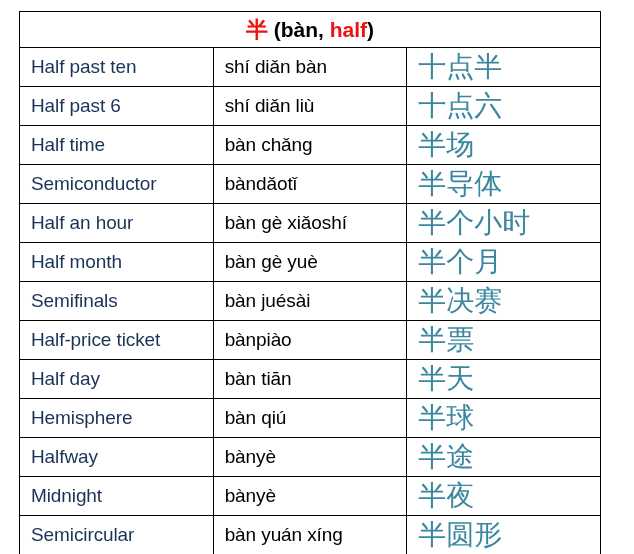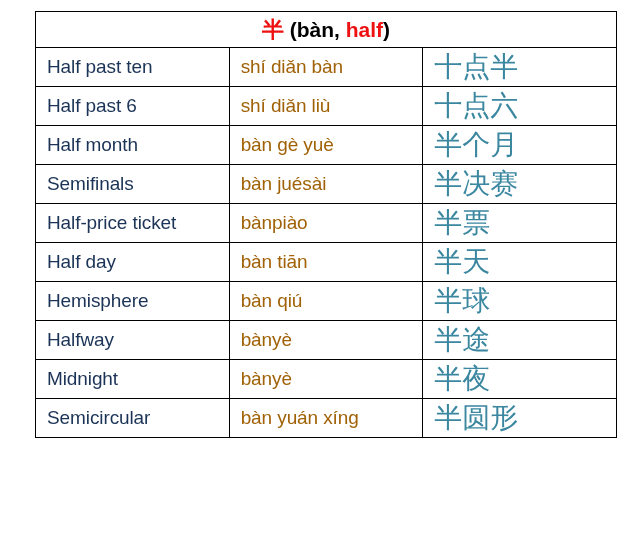--- a/index.html
+++ b/index.html
@@ -14,21 +14,21 @@
     overflow: hidden;
   }
   .page {
     position: relative;
     width: 634px;
     height: 554px;
     background: #ffffff;
   }
   .vocab-table {
     position: absolute;
-    left: 35px;
+    left: 19px;
     top: 11px;
     width: 582px;
     border-collapse: collapse;
     table-layout: fixed;
     background: #ffffff;
   }
   .vocab-table td,
   .vocab-table th {
     border: 1px solid #000000;
     padding: 0 0 0 11px;
@@ -71,21 +71,21 @@
   .col-hanzi {
     width: 186px;
   }
   .english-text {
     color: #1b3356;
     font-size: 19px;
     letter-spacing: -0.1px;
     white-space: nowrap;
   }
   .pinyin-text {
-    color: #a16207;
+    color: #000000;
     font-size: 19px;
     letter-spacing: -0.1px;
     white-space: nowrap;
   }
   .hanzi-text {
     color: #3b87a0;
     font-size: 28px;
     white-space: nowrap;
   }
 </style>
@@ -104,20 +104,35 @@
     <tbody>
       <tr>
         <td class="row-cell col-english"><span class="english-text">Half past ten</span></td>
         <td class="row-cell col-pinyin"><span class="pinyin-text">shí diǎn bàn</span></td>
         <td class="row-cell col-hanzi"><span class="hanzi-text">十点半</span></td>
       </tr>
       <tr>
         <td class="row-cell col-english"><span class="english-text">Half past 6</span></td>
         <td class="row-cell col-pinyin"><span class="pinyin-text">shí diǎn liù</span></td>
         <td class="row-cell col-hanzi"><span class="hanzi-text">十点六</span></td>
+      </tr>
+      <tr>
+        <td class="row-cell col-english"><span class="english-text">Half time</span></td>
+        <td class="row-cell col-pinyin"><span class="pinyin-text">bàn chǎng</span></td>
+        <td class="row-cell col-hanzi"><span class="hanzi-text">半场</span></td>
+      </tr>
+      <tr>
+        <td class="row-cell col-english"><span class="english-text">Semiconductor</span></td>
+        <td class="row-cell col-pinyin"><span class="pinyin-text">bàndǎotǐ</span></td>
+        <td class="row-cell col-hanzi"><span class="hanzi-text">半导体</span></td>
+      </tr>
+      <tr>
+        <td class="row-cell col-english"><span class="english-text">Half an hour</span></td>
+        <td class="row-cell col-pinyin"><span class="pinyin-text">bàn gè xiǎoshí</span></td>
+        <td class="row-cell col-hanzi"><span class="hanzi-text">半个小时</span></td>
       </tr>
       <tr>
         <td class="row-cell col-english"><span class="english-text">Half month</span></td>
         <td class="row-cell col-pinyin"><span class="pinyin-text">bàn gè yuè</span></td>
         <td class="row-cell col-hanzi"><span class="hanzi-text">半个月</span></td>
       </tr>
       <tr>
         <td class="row-cell col-english"><span class="english-text">Semifinals</span></td>
         <td class="row-cell col-pinyin"><span class="pinyin-text">bàn juésài</span></td>
         <td class="row-cell col-hanzi"><span class="hanzi-text">半决赛</span></td>

